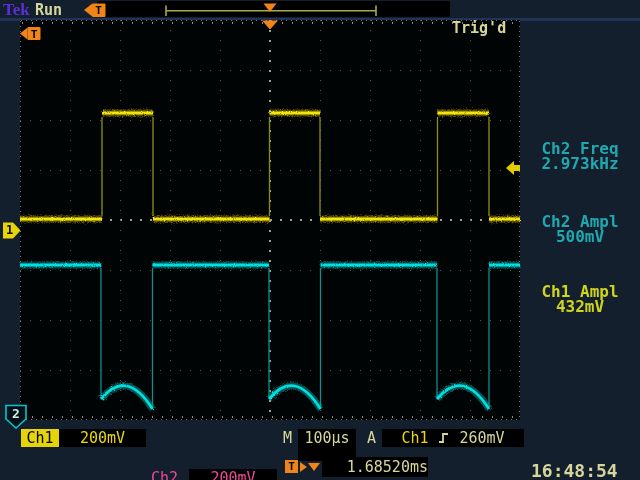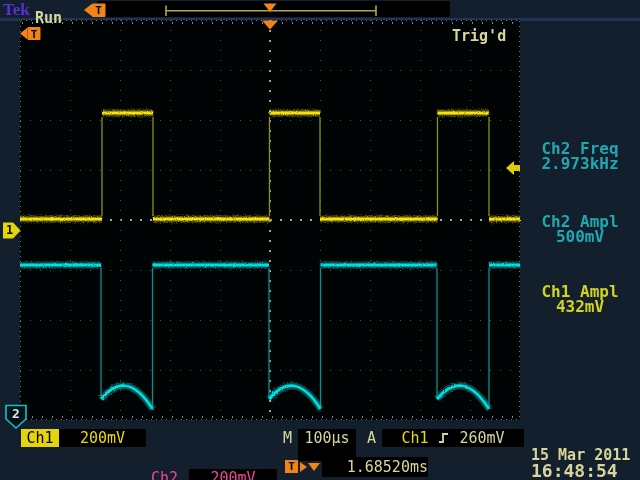--- a/index.html
+++ b/index.html
@@ -11,21 +11,21 @@
   }
   .abs{position:absolute;}
   .txt{white-space:pre;line-height:1;}
   .khaki{color:#d6d69c;}
   .yel{color:#e8d80c;}
   .cyn{color:#ec4899;margin-top:40px;}
   .teal{color:#20a8b0;}
   .meayel{color:#d0d41c;}
   .blackbox{background:#000;}
   .bar-text{font-size:15px;font-weight:400;line-height:18px;}
-  .hdr-text{font-size:15px;font-weight:700;line-height:16px;margin-top:8px;}
+  .hdr-text{font-size:15px;font-weight:700;line-height:16px;}
   #tek-logo{font-family:"Liberation Serif","DejaVu Serif",serif;font-weight:700;font-size:17px;color:#5b2fd6;line-height:18px;}
   .meas{width:124px;text-align:center;font-size:16px;font-weight:700;line-height:15px;}
   .meas .v{margin-top:0px;}
   .marker-glyph{font-weight:700;text-align:center;line-height:13px;}
   .tri-down-sm{width:0;height:0;border-left:6px solid transparent;border-right:6px solid transparent;border-top:8px solid #f08418;}
   .tri-right-sm{width:0;height:0;border-top:5px solid transparent;border-bottom:5px solid transparent;border-left:7px solid #f08418;}
   .tbadge{width:13px;height:13px;background:#f08418;color:#000;font-size:11px;font-weight:700;text-align:center;line-height:13px;}
   svg{display:block;}
 </style>
 </head>
@@ -142,16 +142,15 @@
       <path d="M2,11 H6 V3 H11" stroke="#d6d69c" stroke-width="1.8" fill="none"></path>
     </svg>
     <span class="bar-text khaki">260mV</span>
   </div>
 
   <div class="abs tbadge" style="left:285px;top:460px;">T</div>
   <div class="abs tri-right-sm" style="left:300px;top:462px;"></div>
   <div class="abs tri-down-sm" style="left:308px;top:463px;"></div>
   <div class="abs blackbox khaki" style="left:322px;top:457px;width:106px;height:20px;font-size:15px;font-weight:400;line-height:20px;text-align:right;">1.68520ms</div>
 
-  <div class="abs txt khaki" style="left:531px;top:447px;font-size:15px;font-weight:700;line-height:16px;">15 Mar 2011</div>
   <div class="abs txt khaki" style="left:531px;top:463px;font-size:18px;font-weight:700;line-height:16px;">16:48:54</div>
 
 </div>
 
 </body></html>

